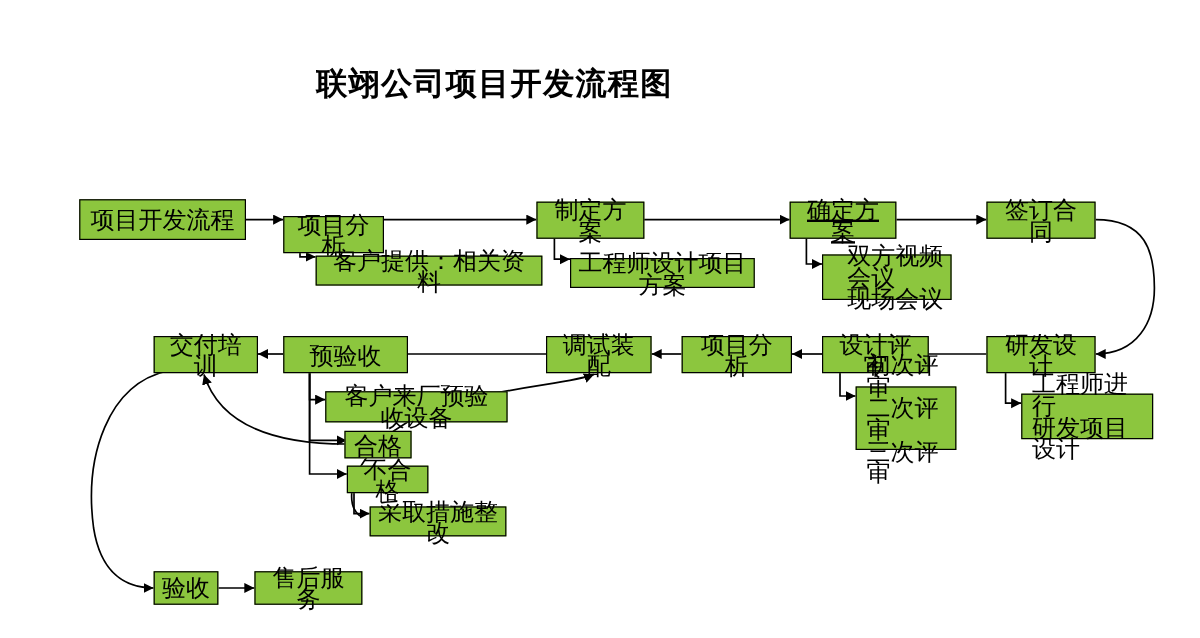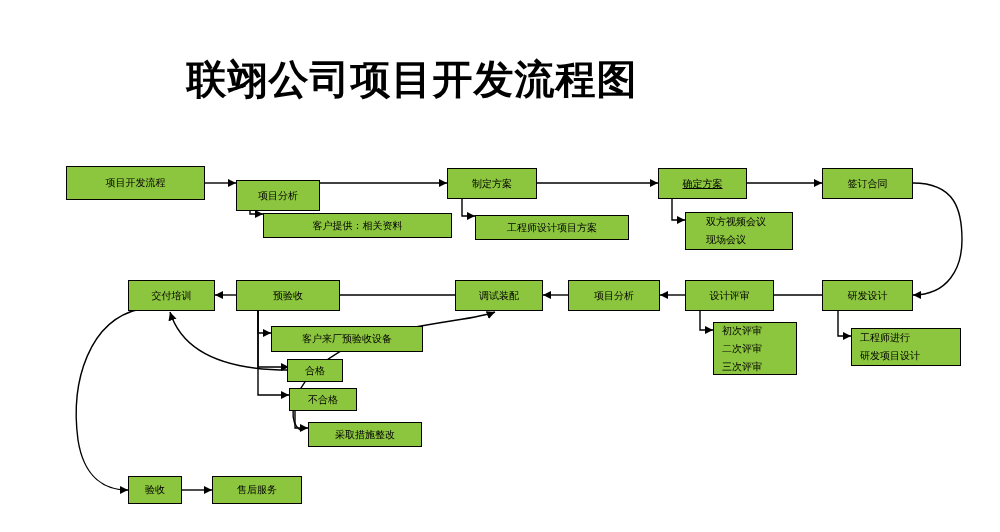--- a/index.html
+++ b/index.html
@@ -14,40 +14,40 @@
     background: #ffffff;
     font-family: "DejaVu Sans", "Liberation Sans", sans-serif;
     overflow: hidden;
   }
   #title {
     position: absolute;
     top: 52px;
     left: 0;
     width: 824px;
     text-align: center;
-    font-size: 40px;
+    font-size: 26px;
     font-weight: bold;
     color: #000000;
     letter-spacing: 1px;
   }
   svg.wires {
     position: absolute;
     top: 0;
     left: 0;
     width: 1000px;
     height: 532px;
     pointer-events: none;
   }
   .node {
     position: absolute;
     box-sizing: border-box;
     background: #8CC63E;
     border: 1px solid #000000;
     color: #000000;
-    font-size: 10px;
+    font-size: 20px;
     line-height: 18px;
     text-align: center;
     padding: 3px 6px;
     white-space: pre-line;
     display: flex;
     align-items: center;
     justify-content: center;
   }
   .node.left {
     text-align: left;

